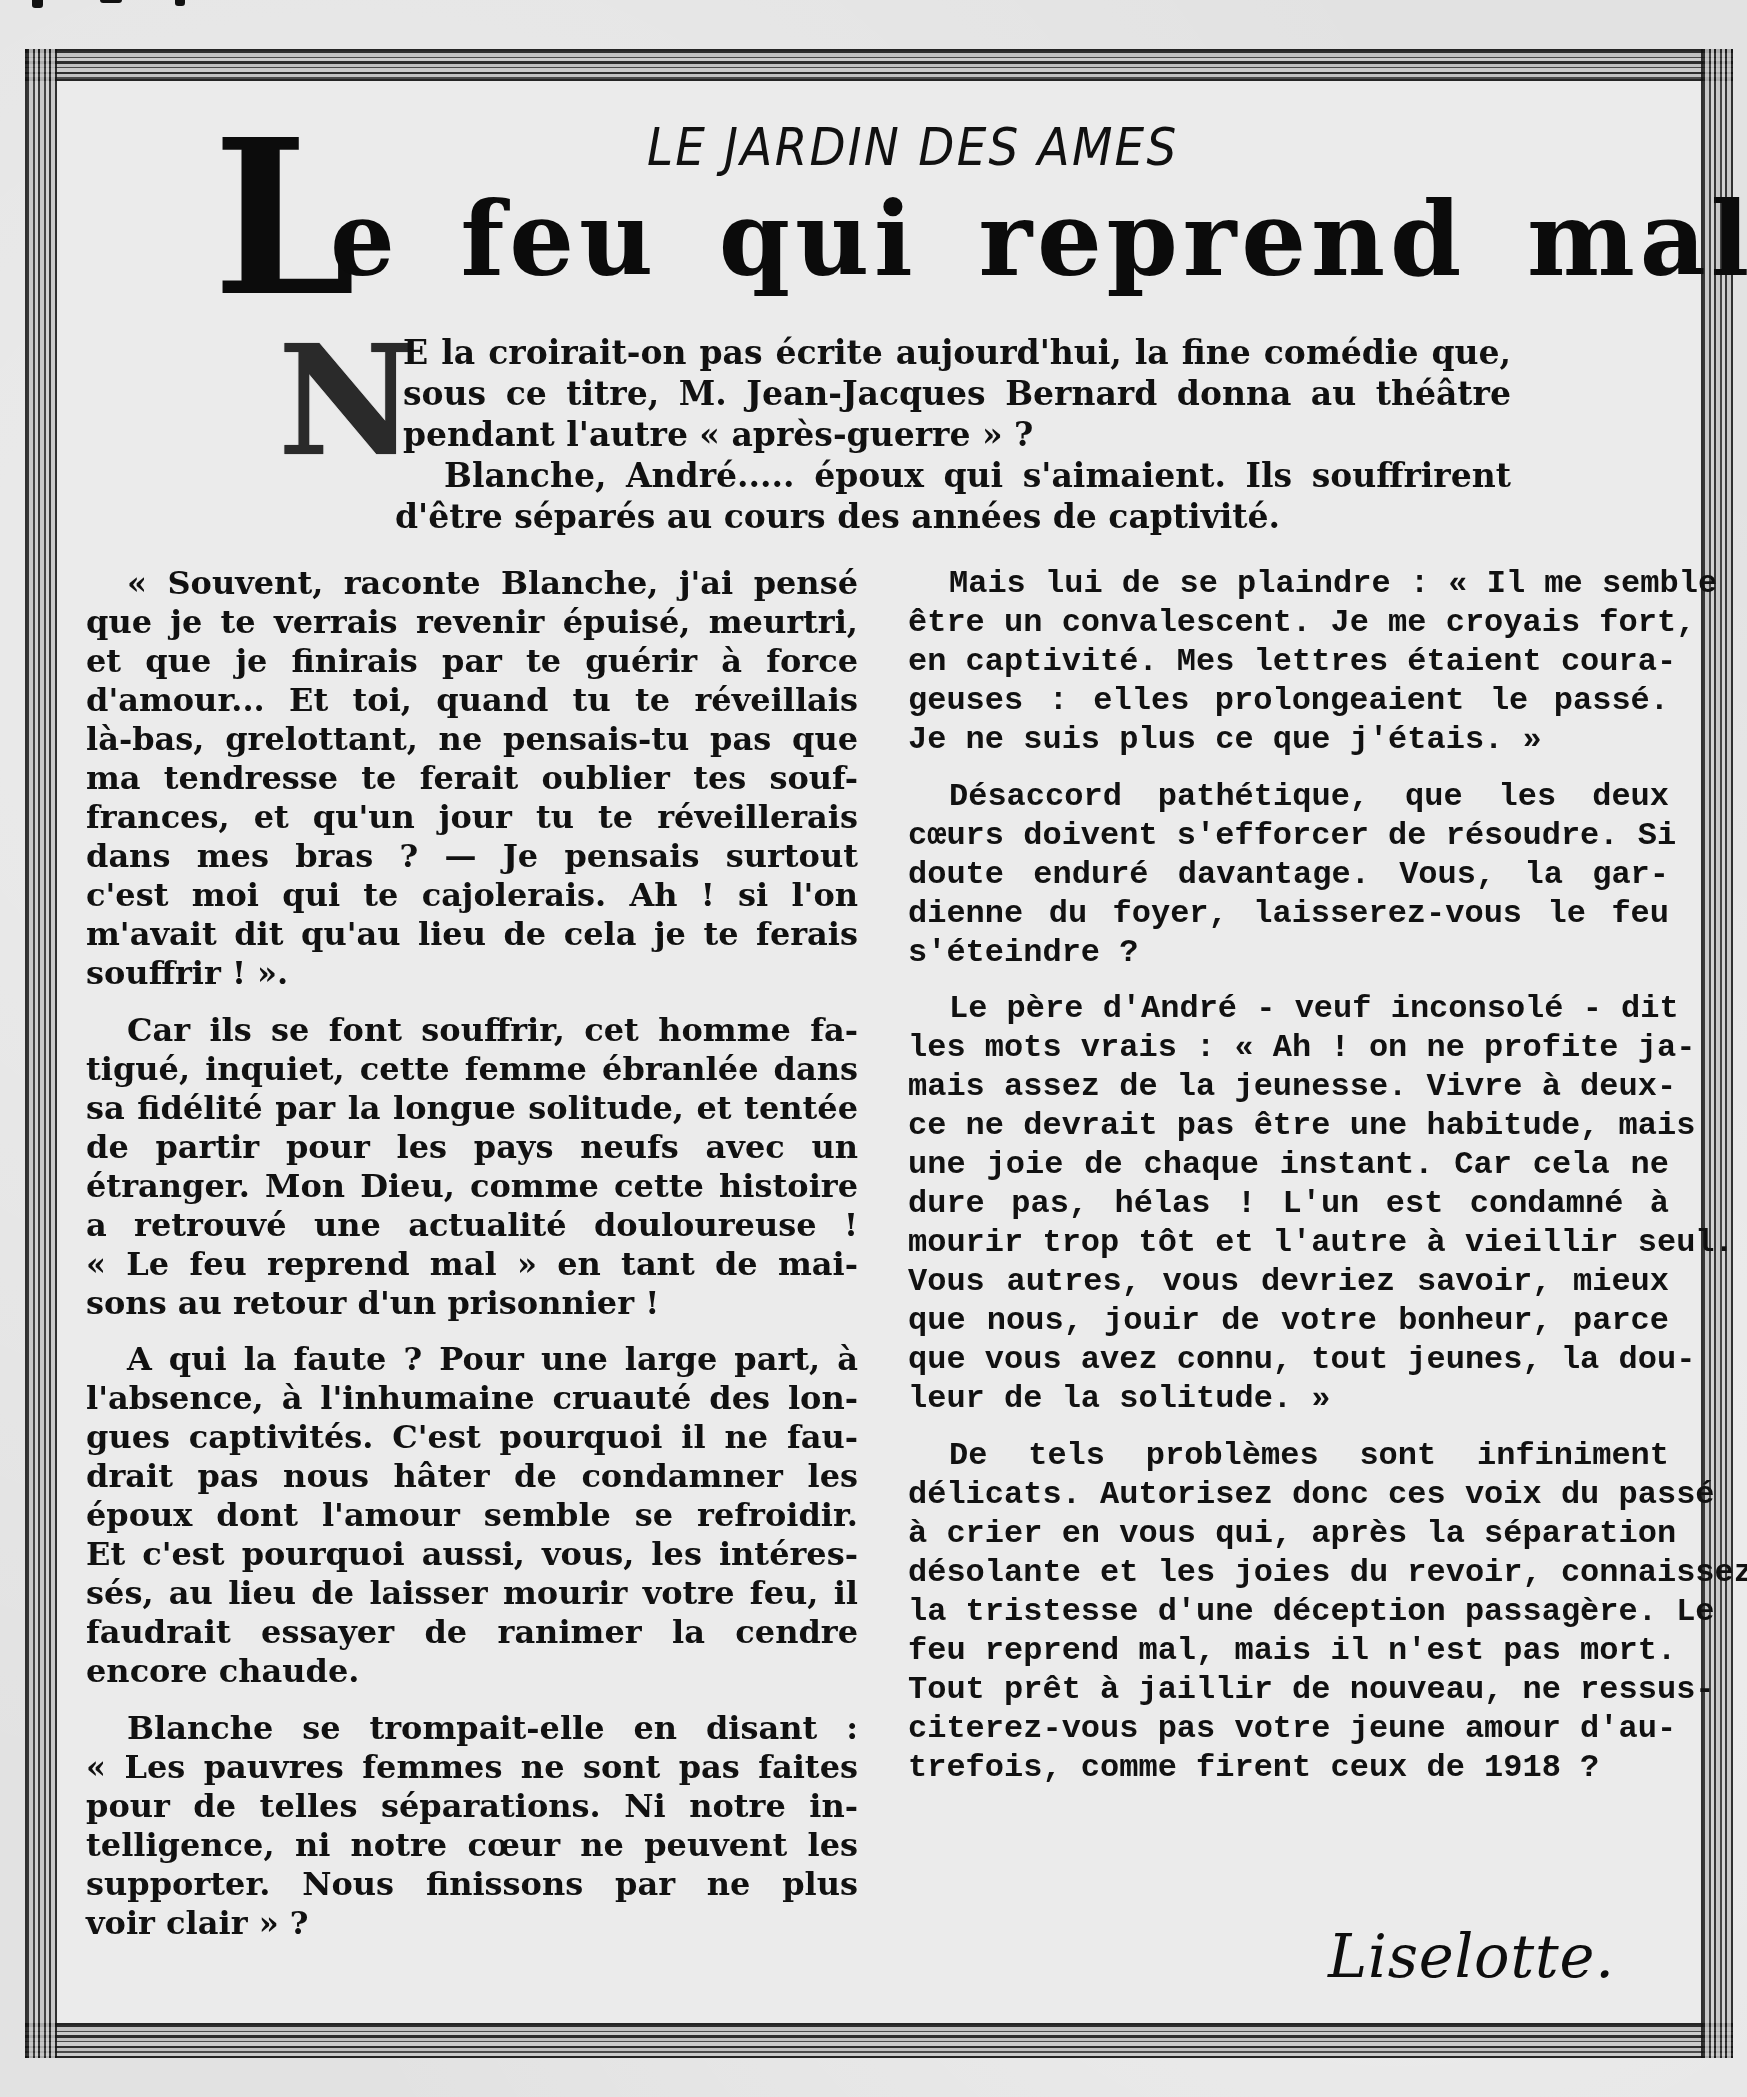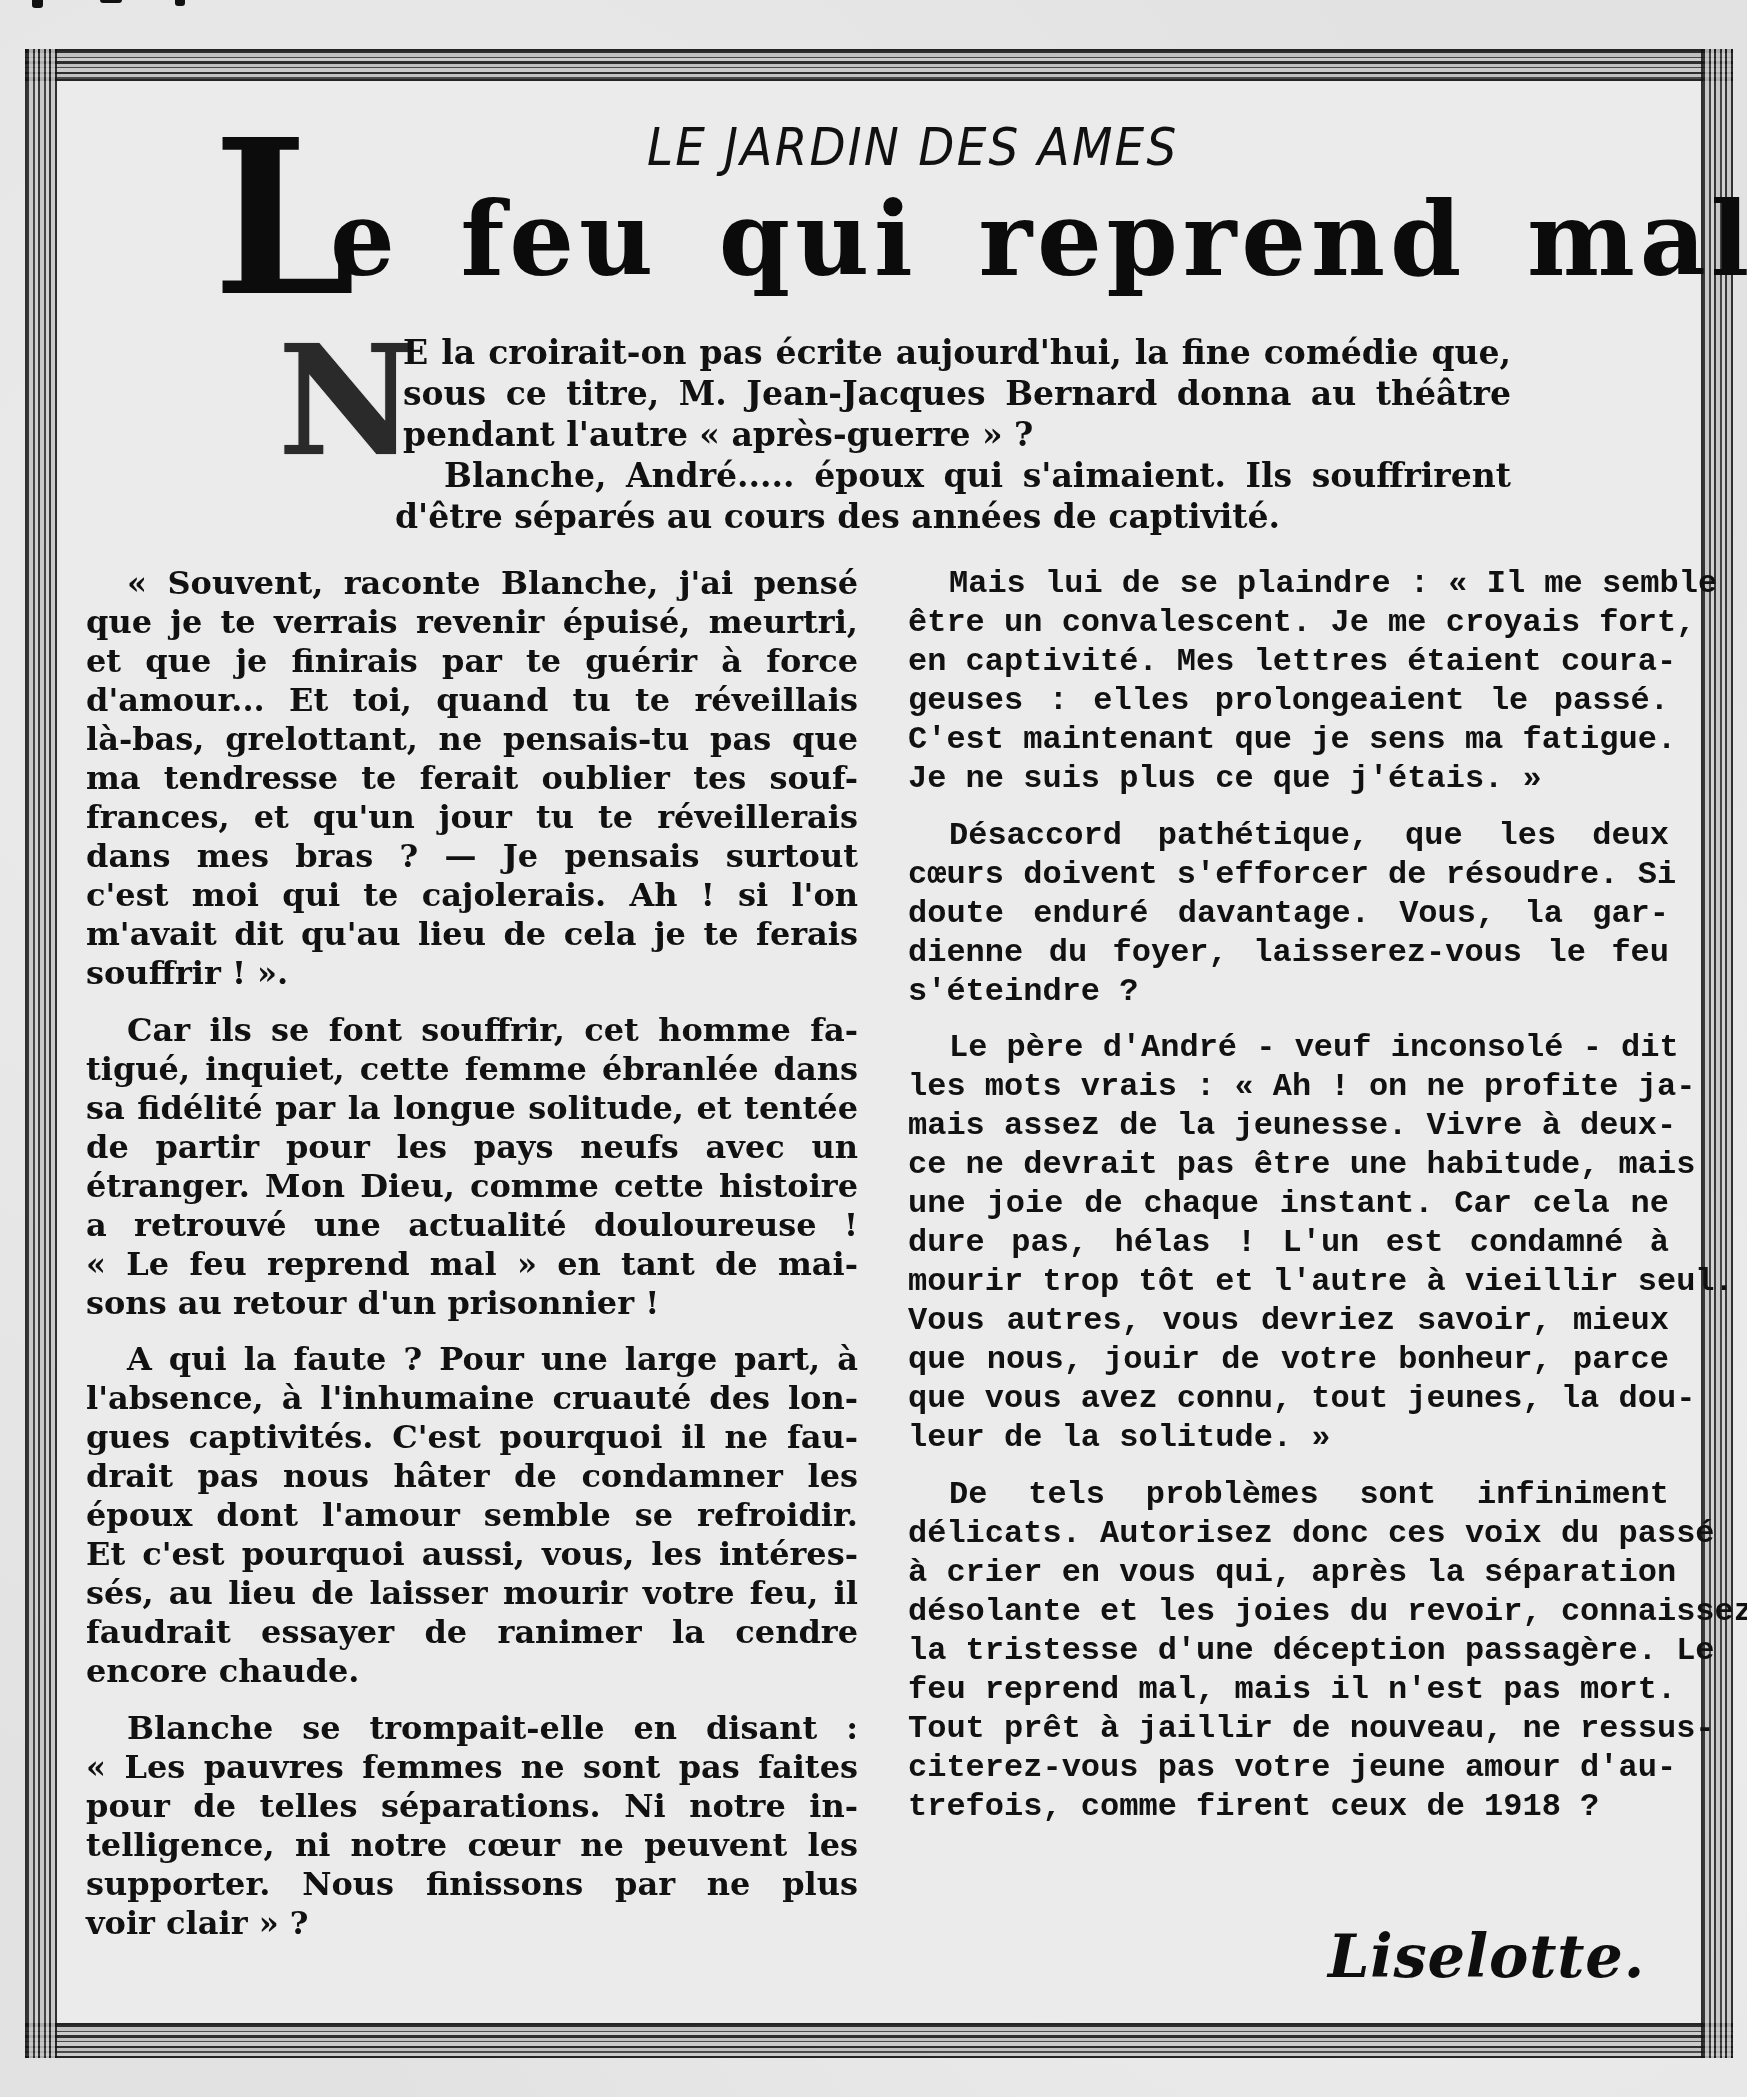--- a/index.html
+++ b/index.html
@@ -161,21 +161,21 @@
       overflow: visible;
     }
     .line.first { padding-left: 41px; }
     .line.last { text-align-last: left; }
 
     .signature {
       position: absolute;
       left: 1328px; top: 1922px;
       font-family: "DejaVu Serif", serif;
       font-style: italic;
-      font-weight: bold;
+      font-weight: normal;
       font-size: 59px;
       color: #0e0e0e;
       letter-spacing: 0.8px;
     }
   </style>
 </head>
 <body>
 
 <div class="page-bg"></div>
 
@@ -253,21 +253,20 @@
       <span class="line">supporter. Nous finissons par ne plus</span>
       <span class="line last">voir clair » ?</span>
     </div>
   </div>
 <div class="col col-right" id="col-right">
     <div class="para" style="margin-bottom: 17.5px;">
       <span class="line first">Mais lui de se plaindre : « Il me semble</span>
       <span class="line">être un convalescent. Je me croyais fort,</span>
       <span class="line">en captivité. Mes lettres étaient coura-</span>
       <span class="line">geuses : elles prolongeaient le passé.</span>
-      <span class="line">C'est maintenant que je sens ma fatigue.</span>
       <span class="line last">Je ne suis plus ce que j'étais. »</span>
     </div>
     <div class="para" style="margin-bottom: 17.5px;">
       <span class="line first">Désaccord pathétique, que les deux</span>
       <span class="line">cœurs doivent s'efforcer de résoudre. Si</span>
       <span class="line">doute enduré davantage. Vous, la gar-</span>
       <span class="line">dienne du foyer, laisserez-vous le feu</span>
       <span class="line last">s'éteindre ?</span>
     </div>
     <div class="para" style="margin-bottom: 17.5px;">

